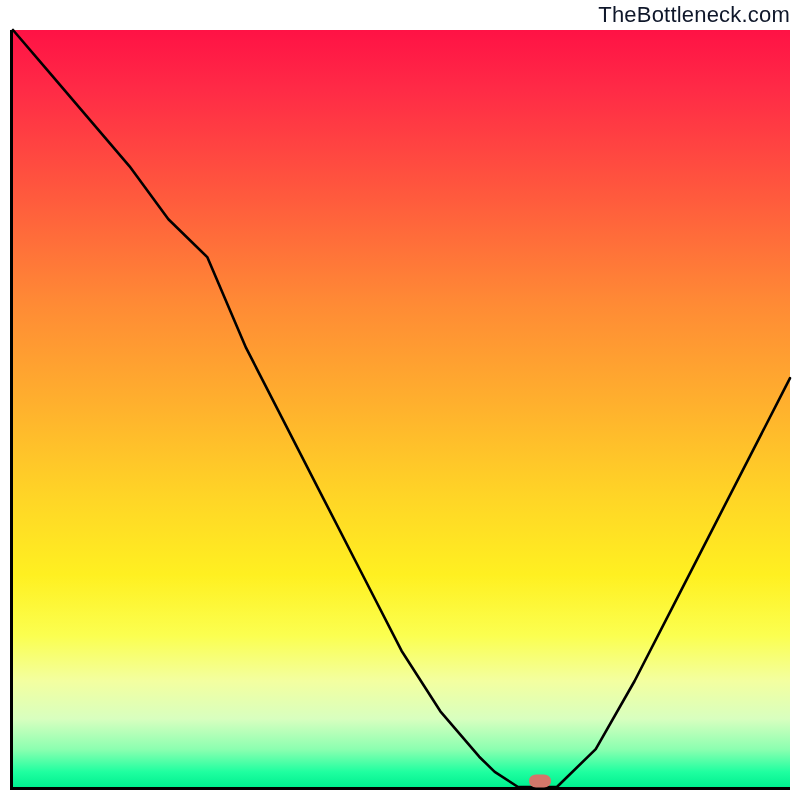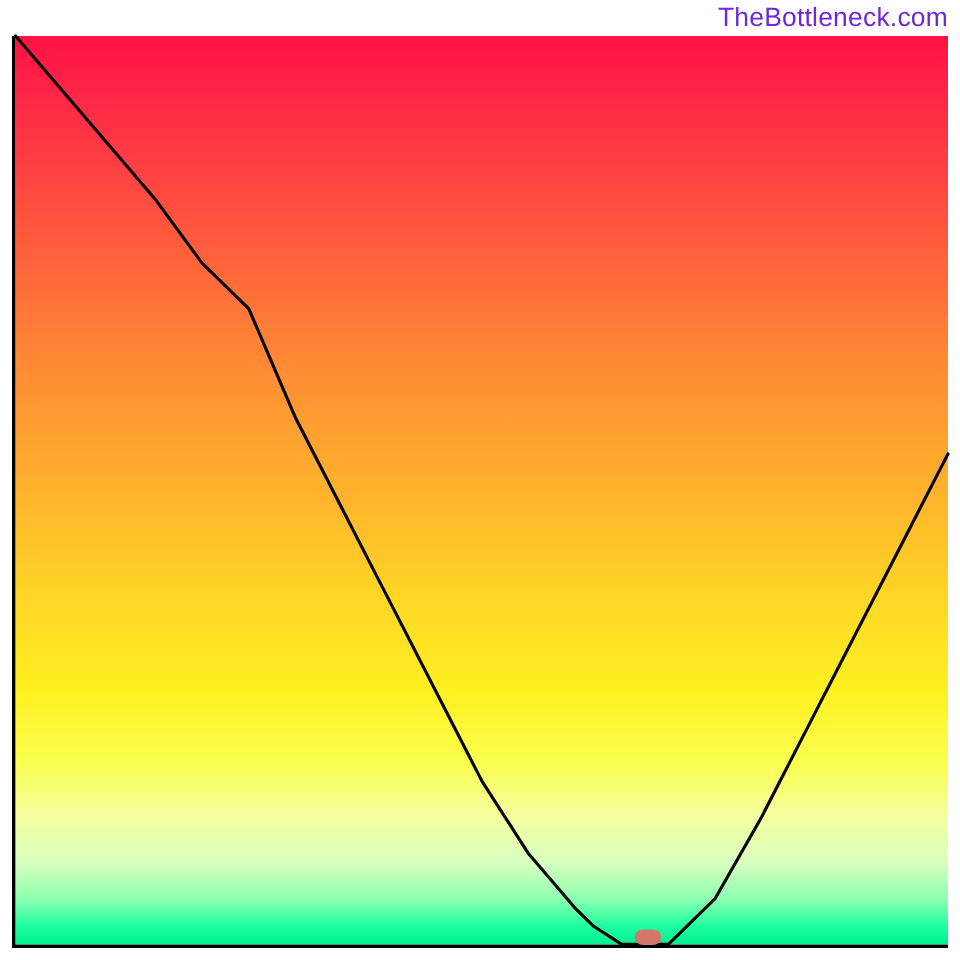--- a/index.html
+++ b/index.html
@@ -14,21 +14,21 @@
   .frame {
     position: relative;
     width: 800px;
     height: 800px;
     box-sizing: border-box;
   }
   .watermark {
     position: absolute;
     top: 2px;
     right: 10px;
-    color: #6d28d9;
+    color: #0f172a;
     font-size: 22px;
     font-weight: 500;
     letter-spacing: 0.2px;
     user-select: none;
     text-align: right;
   }
   .plot-outer {
     position: absolute;
     left: 10px;
     top: 30px;

